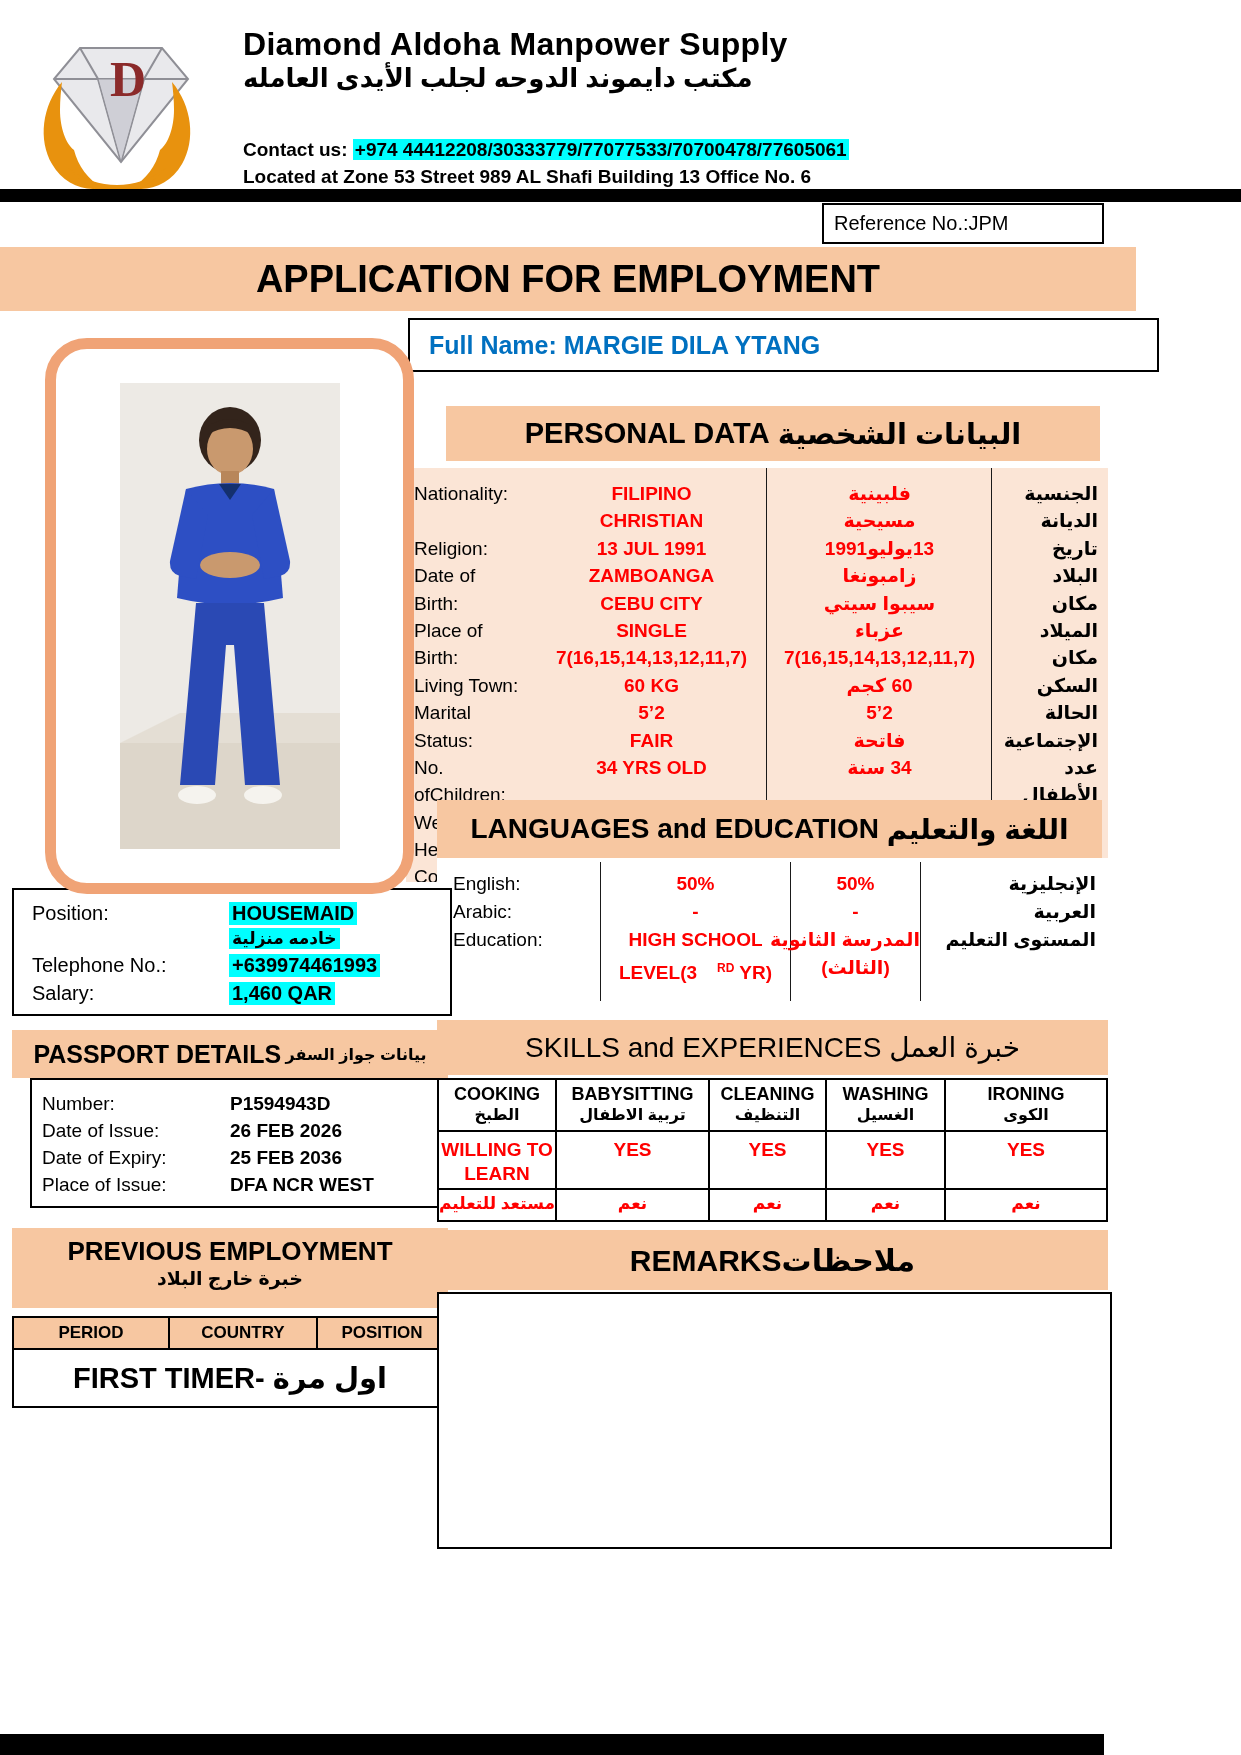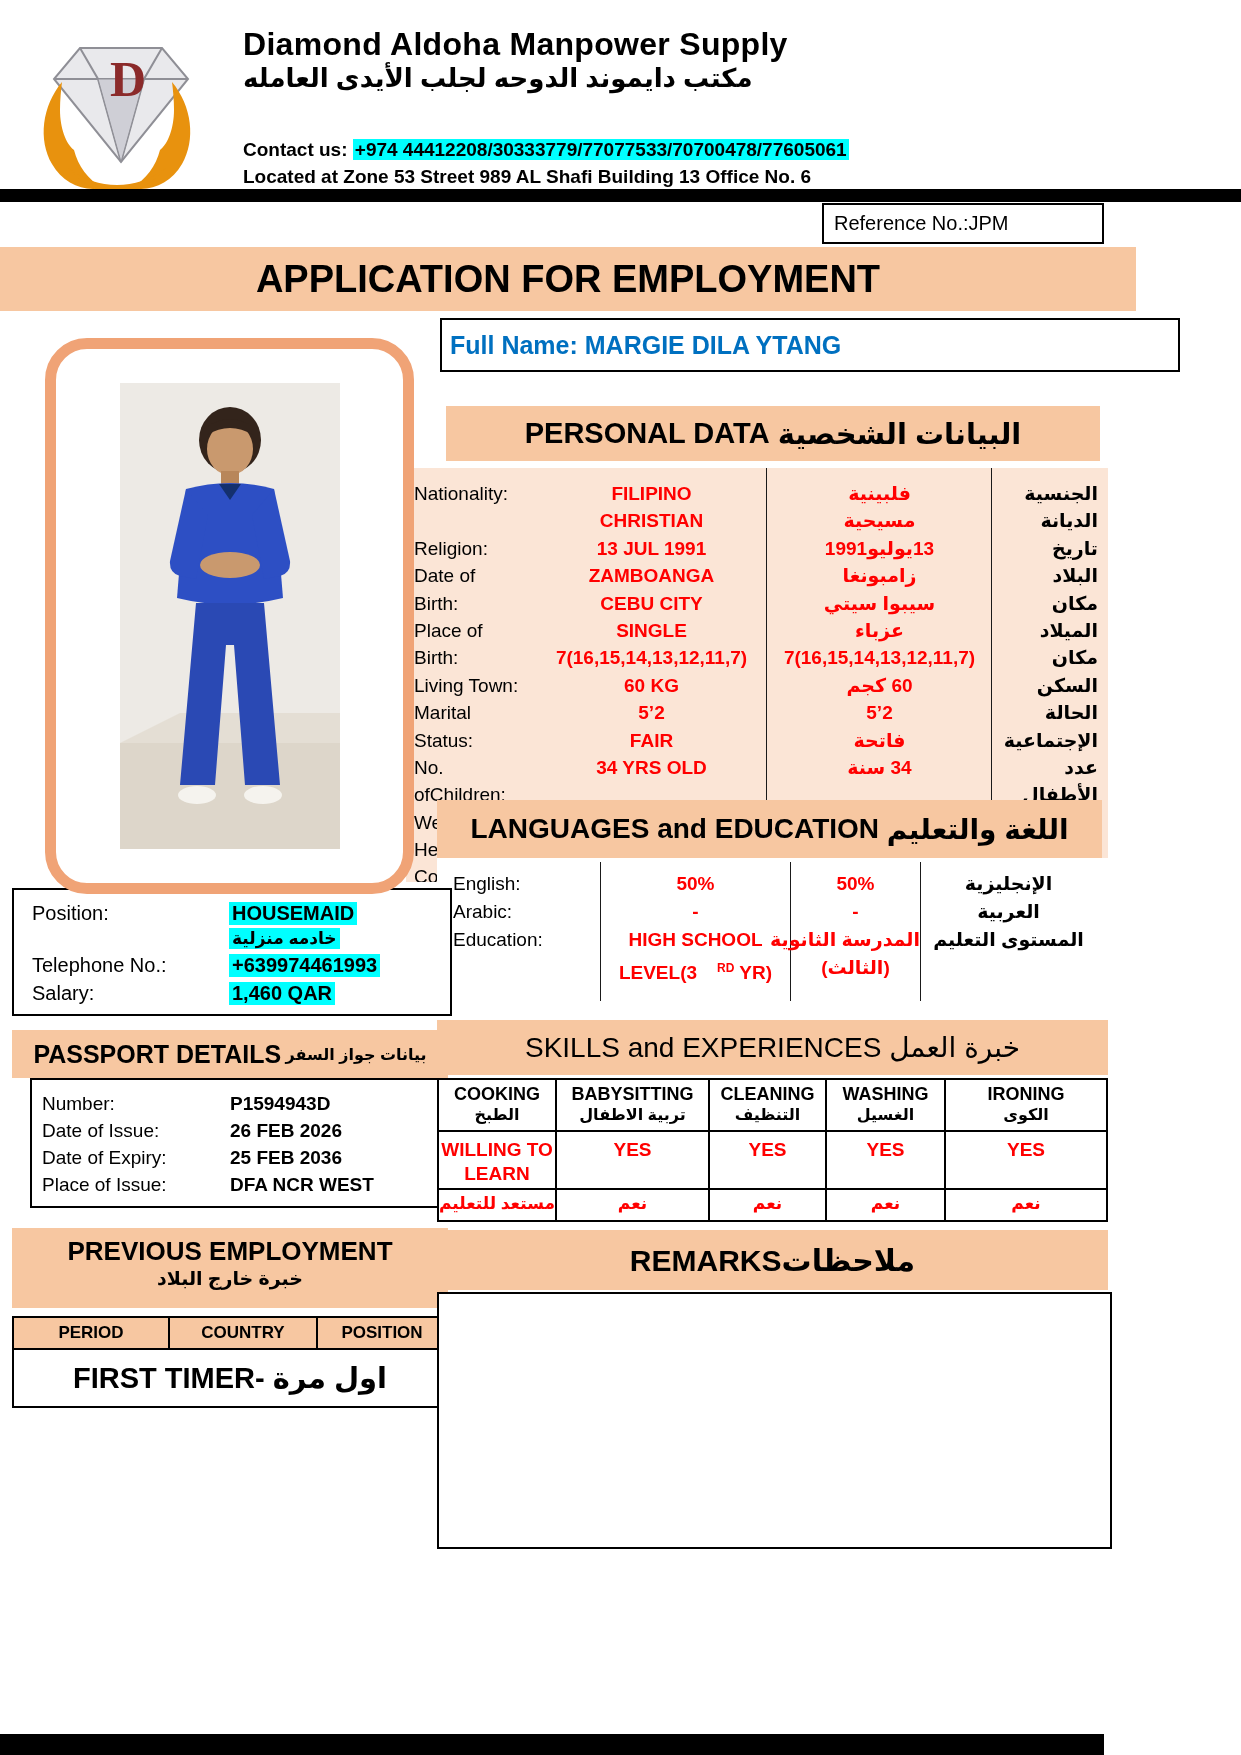--- a/index.html
+++ b/index.html
@@ -13,21 +13,21 @@
   
   .logo{left:28px;top:22px;width:178px;height:172px;}
   .company-en{left:243px;top:26px;font-size:32px;font-weight:800;letter-spacing:.3px;white-space:nowrap;}
   .company-ar{left:243px;top:63px;font-size:26px;font-weight:bold;white-space:nowrap;}
   .contact-line{left:243px;top:139px;font-size:19px;font-weight:bold;white-space:nowrap;}
   .address-line{left:243px;top:166px;font-size:19px;font-weight:bold;white-space:nowrap;}
   .black-bar{left:0;top:189px;width:1241px;height:13px;background:#000;}
   .ref-box{left:822px;top:203px;width:268px;height:37px;border:2px solid #000;font-size:20px;display:flex;align-items:center;padding-left:10px;background:#fff;}
 
   .banner{left:0;top:247px;width:1136px;height:64px;background:var(--peach);font-size:38px;font-weight:bold;}
-  .fullname-box{left:408px;top:318px;width:728px;height:50px;border:2px solid #000;display:flex;align-items:center;padding-left:8px;font-size:25px;font-weight:bold;color:var(--blue);background:#fff;margin-left:32px;}
+  .fullname-box{left:408px;top:318px;width:728px;height:50px;border:2px solid #000;display:flex;align-items:center;padding-left:19px;font-size:25px;font-weight:bold;color:var(--blue);background:#fff;}
 
   .photo-frame{left:45px;top:338px;width:347px;height:534px;border:11px solid #F0A376;border-radius:42px;background:#fff;z-index:4;display:flex;align-items:center;justify-content:center;}
 
   
   .pd-header{left:446px;top:406px;width:654px;height:55px;background:var(--peach);font-size:29px;font-weight:bold;z-index:3;}
   .pd-table{left:406px;top:468px;width:702px;height:414px;background:var(--peach-light);overflow:hidden;z-index:1;}
   .pd-vline{position:absolute;top:0;width:1px;height:100%;background:#1a1a1a;}
   .pd-col{position:absolute;top:12px;font-size:19px;}
   .pd-labels{left:8px;width:122px;}
   .pd-ven{left:131px;width:229px;text-align:center;color:var(--red);font-weight:bold;}
@@ -37,21 +37,21 @@
 
   
   .lang-header{left:437px;top:800px;width:665px;height:58px;background:var(--peach);font-size:28px;font-weight:bold;z-index:2;}
   .lang-table{left:437px;top:858px;width:671px;height:147px;background:#fff;z-index:2;}
   .lt-vline{position:absolute;top:4px;width:1px;height:139px;background:#1a1a1a;}
   .lt-col{position:absolute;top:12px;font-size:19px;}
   .lt-line{height:28px;line-height:28px;white-space:nowrap;}
   .lt-labels{left:16px;width:140px;}
   .lt-v1{left:164px;width:189px;text-align:center;color:var(--red);font-weight:bold;}
   .lt-v2{left:354px;width:129px;text-align:center;color:var(--red);font-weight:bold;}
-  .lt-lar{left:484px;width:175px;text-align:center;font-weight:bold;}
+  .lt-lar{left:484px;width:175px;text-align:right;font-weight:bold;}
   sup{font-size:12px;padding-left:20px;}
 
   
   .info-box{left:12px;top:888px;width:436px;height:124px;border:2px solid #000;background:#fff;font-size:20px;z-index:3;}
   .ib-label{position:absolute;left:18px;}
   .ib-value{position:absolute;left:215px;font-weight:bold;background:var(--cyan);padding:0 3px;white-space:nowrap;}
 
   
   .pp-header{left:12px;top:1030px;width:436px;height:48px;background:var(--peach);justify-content:center;}
   .pp-en{font-size:25px;font-weight:bold;}

